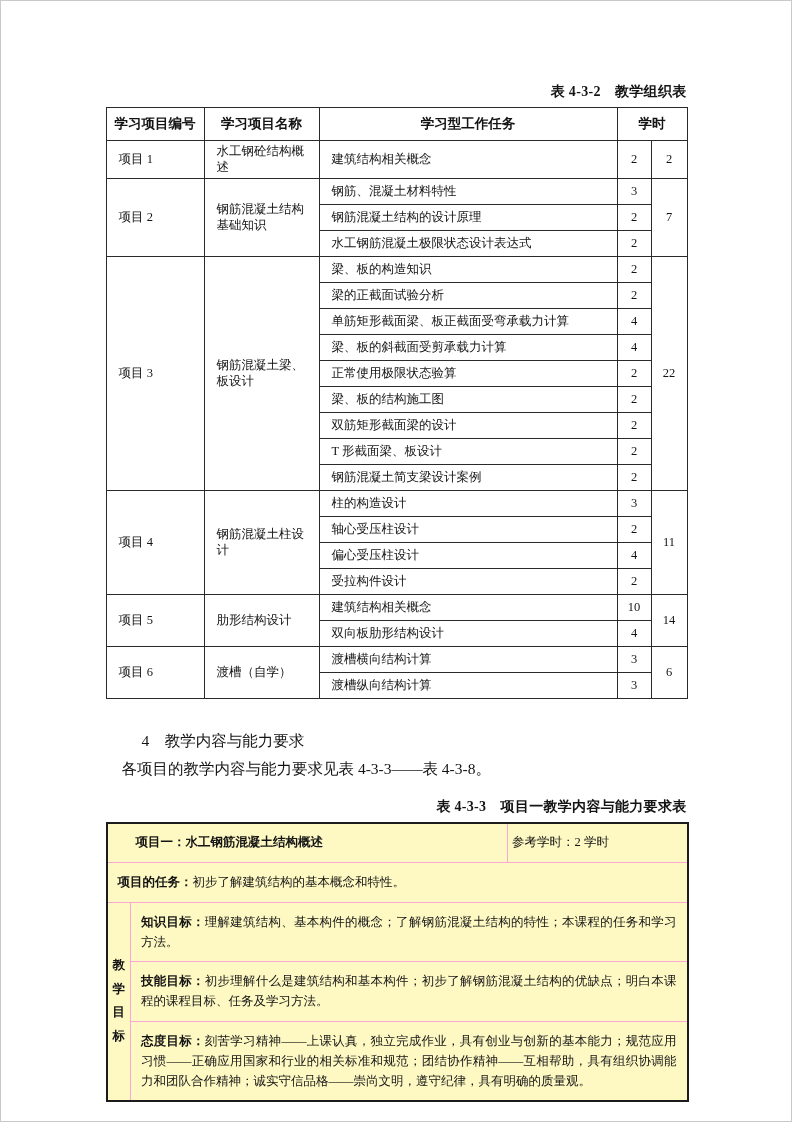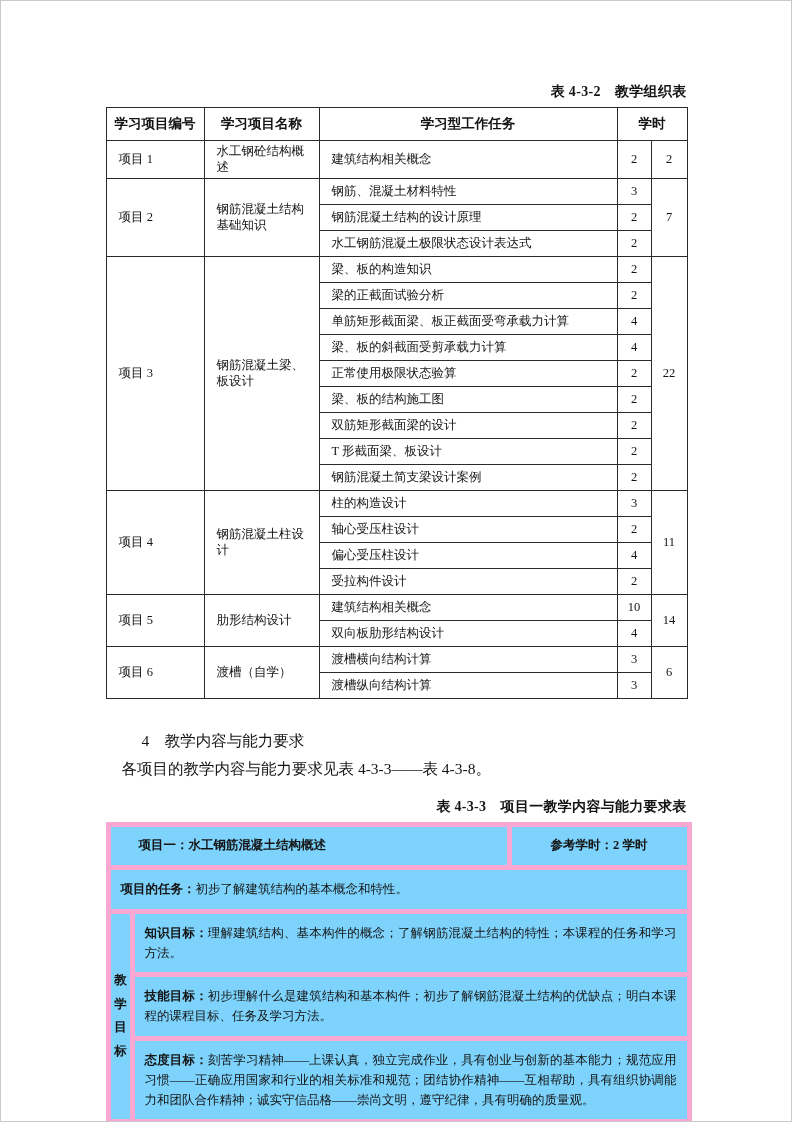--- a/index.html
+++ b/index.html
@@ -27,23 +27,23 @@
   #t1 .c-hours, #t1 .c-total { text-align:center; padding:2px 2px; }
   #t1 tr.tall td { height:32px; }
 
   
   .sec-heading { font-size:15.5px; margin:32px 0 0 36px; }
   .sec-body { font-size:15.5px; margin:7px 0 0 16px; }
 
   
   .t2-title { margin-top:18px; }
   #t2 { border:2px solid #1c1c1c; }
-  #t2 td { border:5px solid #f9a8d4; font-size:12.5px; vertical-align:middle; background:#7dd3fc; }
+  #t2 td { border:1px solid #f9a8d4; font-size:12.5px; vertical-align:middle; background:#fef9c3; }
   .t2-project { font-weight:bold; padding:6px 6px 6px 28px; height:26px; }
-  .t2-hours { font-weight:bold; text-align:center; padding:6px 4px; }
+  .t2-hours { font-weight:normal; text-align:left; padding:6px 4px; }
   .t2-task { padding:11px 10px; }
   .goal-cell { padding:9px 10px; line-height:1.62; text-align:justify; }
   .goal-side { text-align:center; padding:2px 3px; }
   .goal-side span {
     display:inline-block; width:14px; word-break:break-all;
     line-height:1.9; font-weight:bold; font-size:12.5px;
   }
   b.lbl { font-weight:bold; }
 
   .page-num { text-align:center; font-size:13px; font-weight:600; margin-top:20px; }

